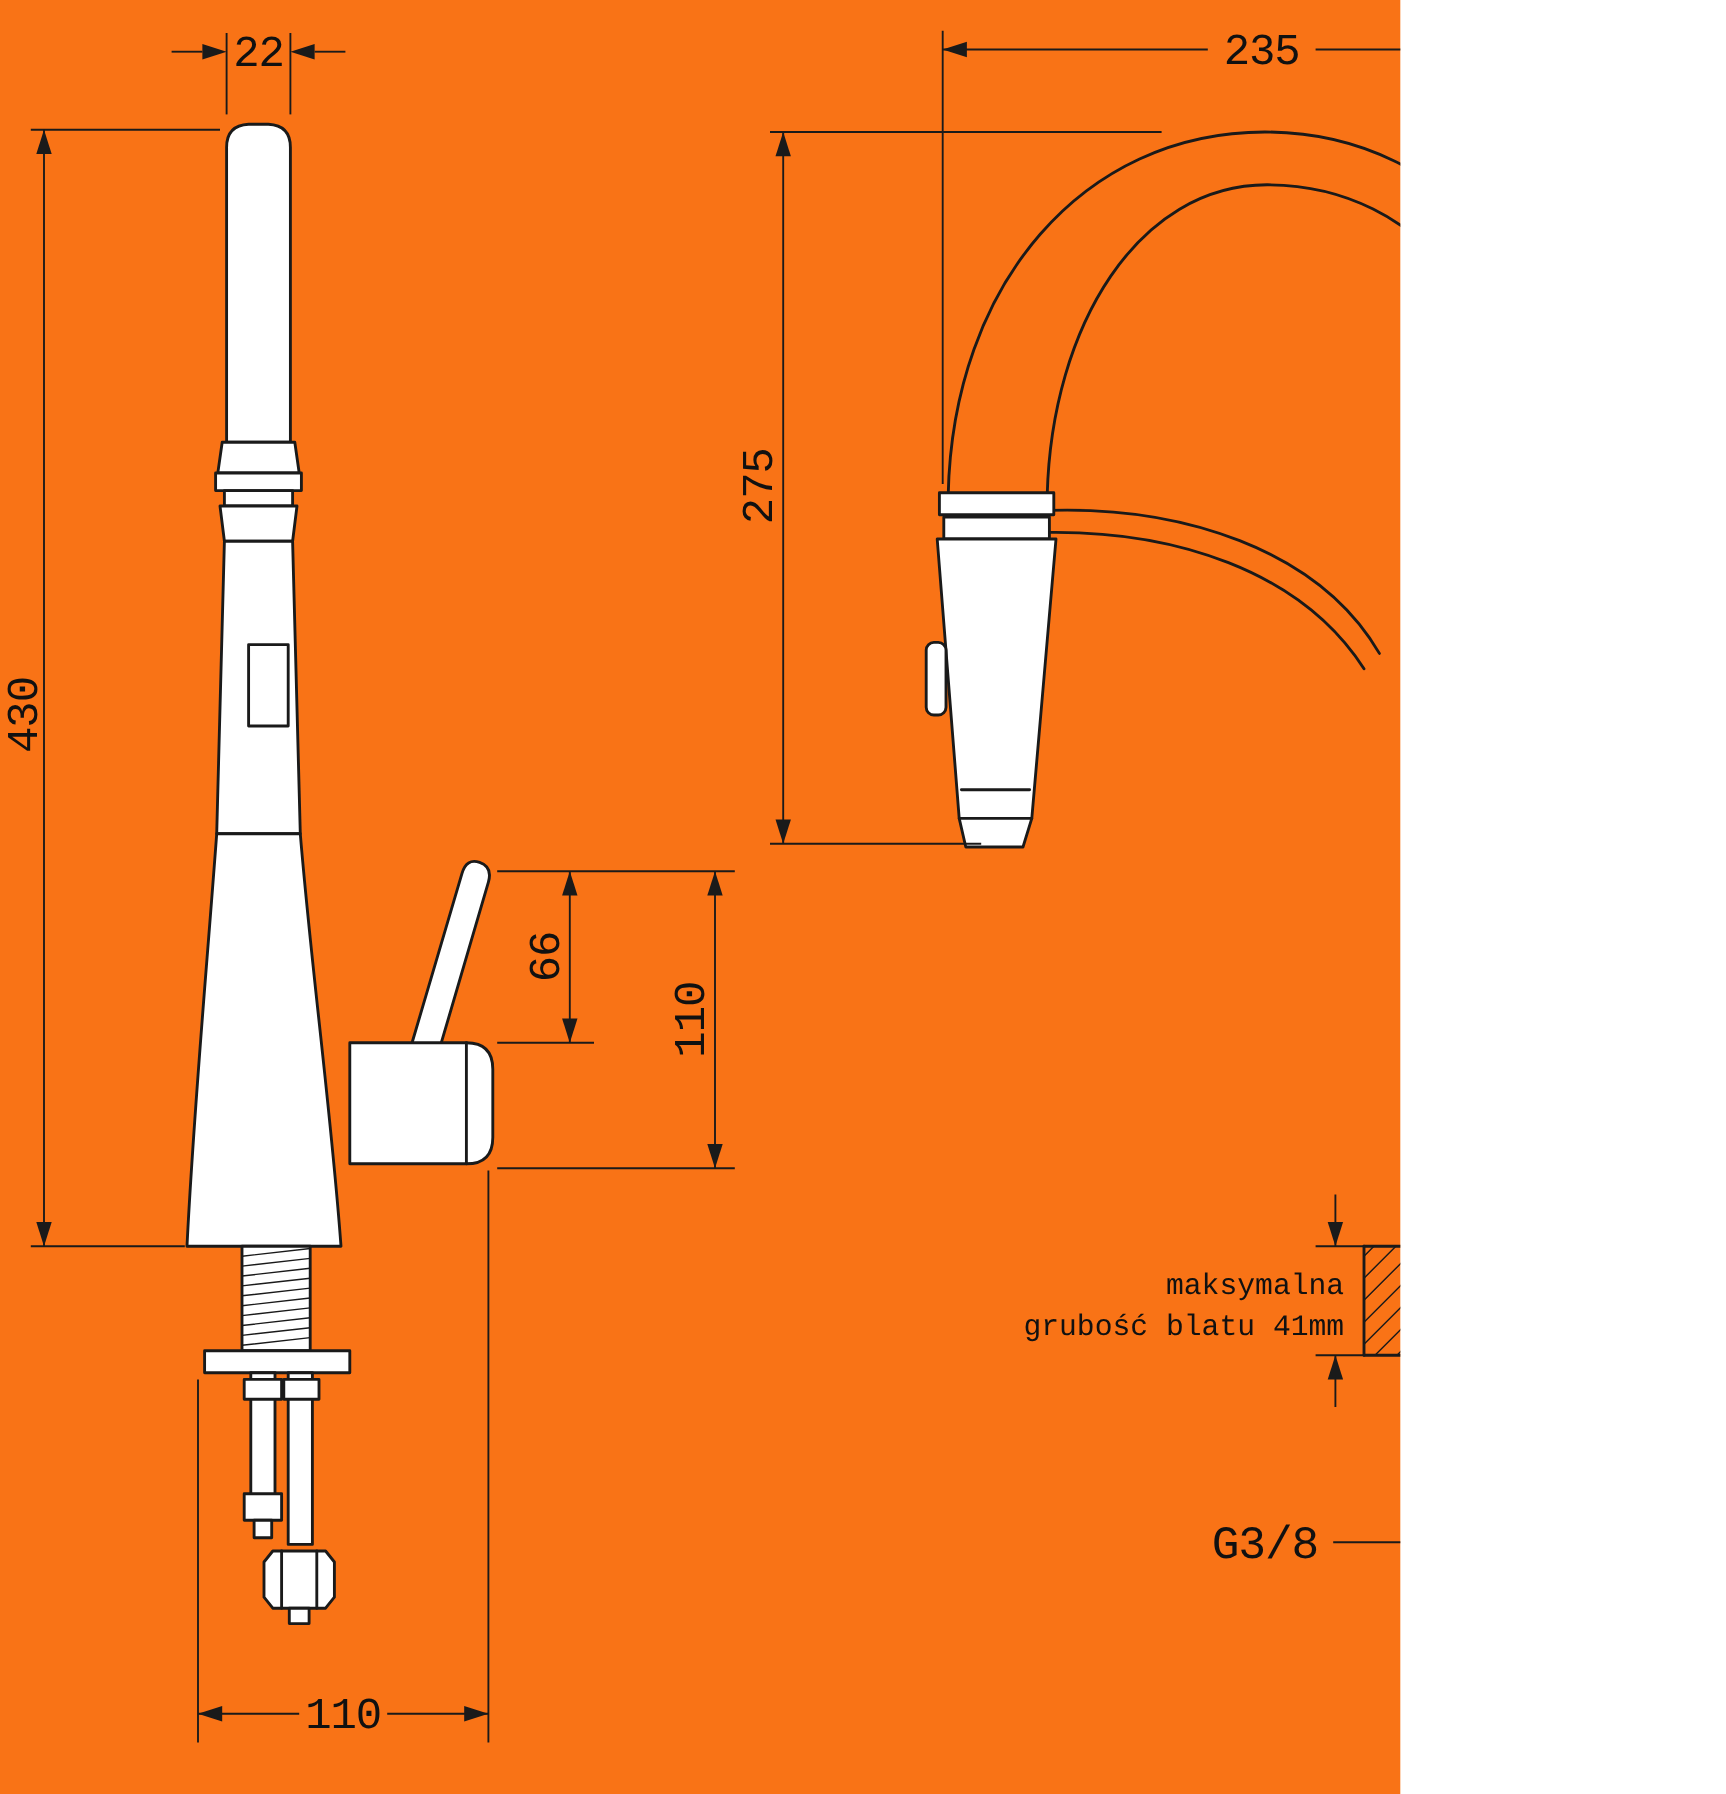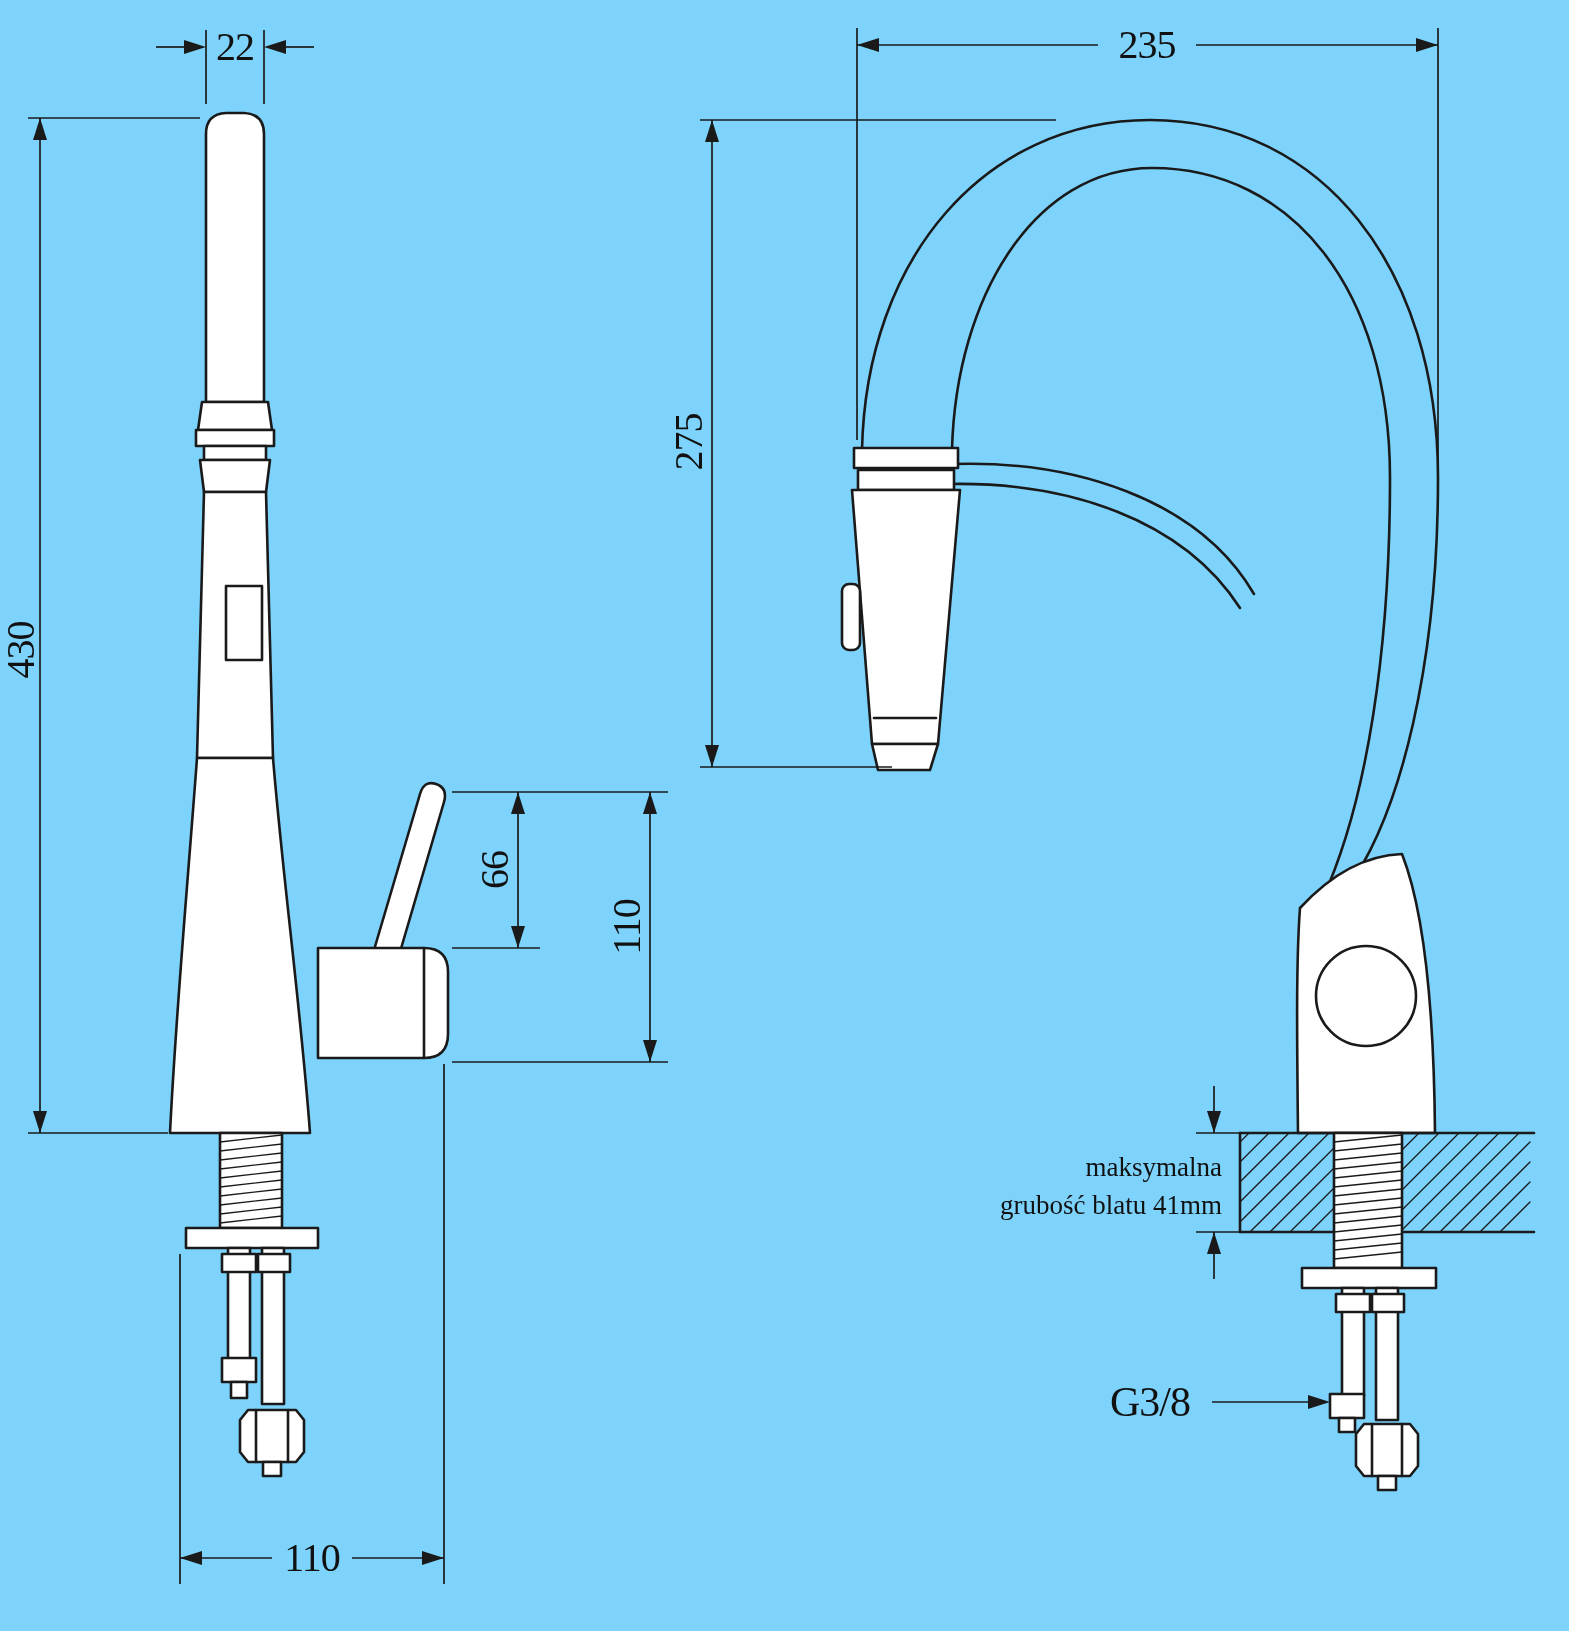--- a/index.html
+++ b/index.html
@@ -1,17 +1,17 @@
 <!DOCTYPE html>
 <html><head>
 <meta charset="utf-8">
 <style>
   html,body{margin:0;padding:0;background:#ffffff;}
-  .stage{position:relative;width:1569px;height:1631px;background:#7dd3fc;overflow:hidden;
-         font-family:Liberation Serif, serif;}
+  .stage{position:relative;width:1273px;height:1631px;background:#f97316;overflow:hidden;
+         font-family:Liberation Mono, monospace;}
   svg{display:block;}
   
   .obj path,.obj rect,.obj line,.obj circle{
     stroke:#1a1a1a;stroke-width:2.6;fill:#ffffff;
     stroke-linejoin:round;stroke-linecap:round;}
   .obj .nofill{fill:none;}
   .obj .thin{stroke-width:1.3;fill:none;}
   
   .dim line{stroke:#1a1a1a;stroke-width:1.7;fill:none;}
   .dim .arr{fill:#1a1a1a;stroke:none;}

